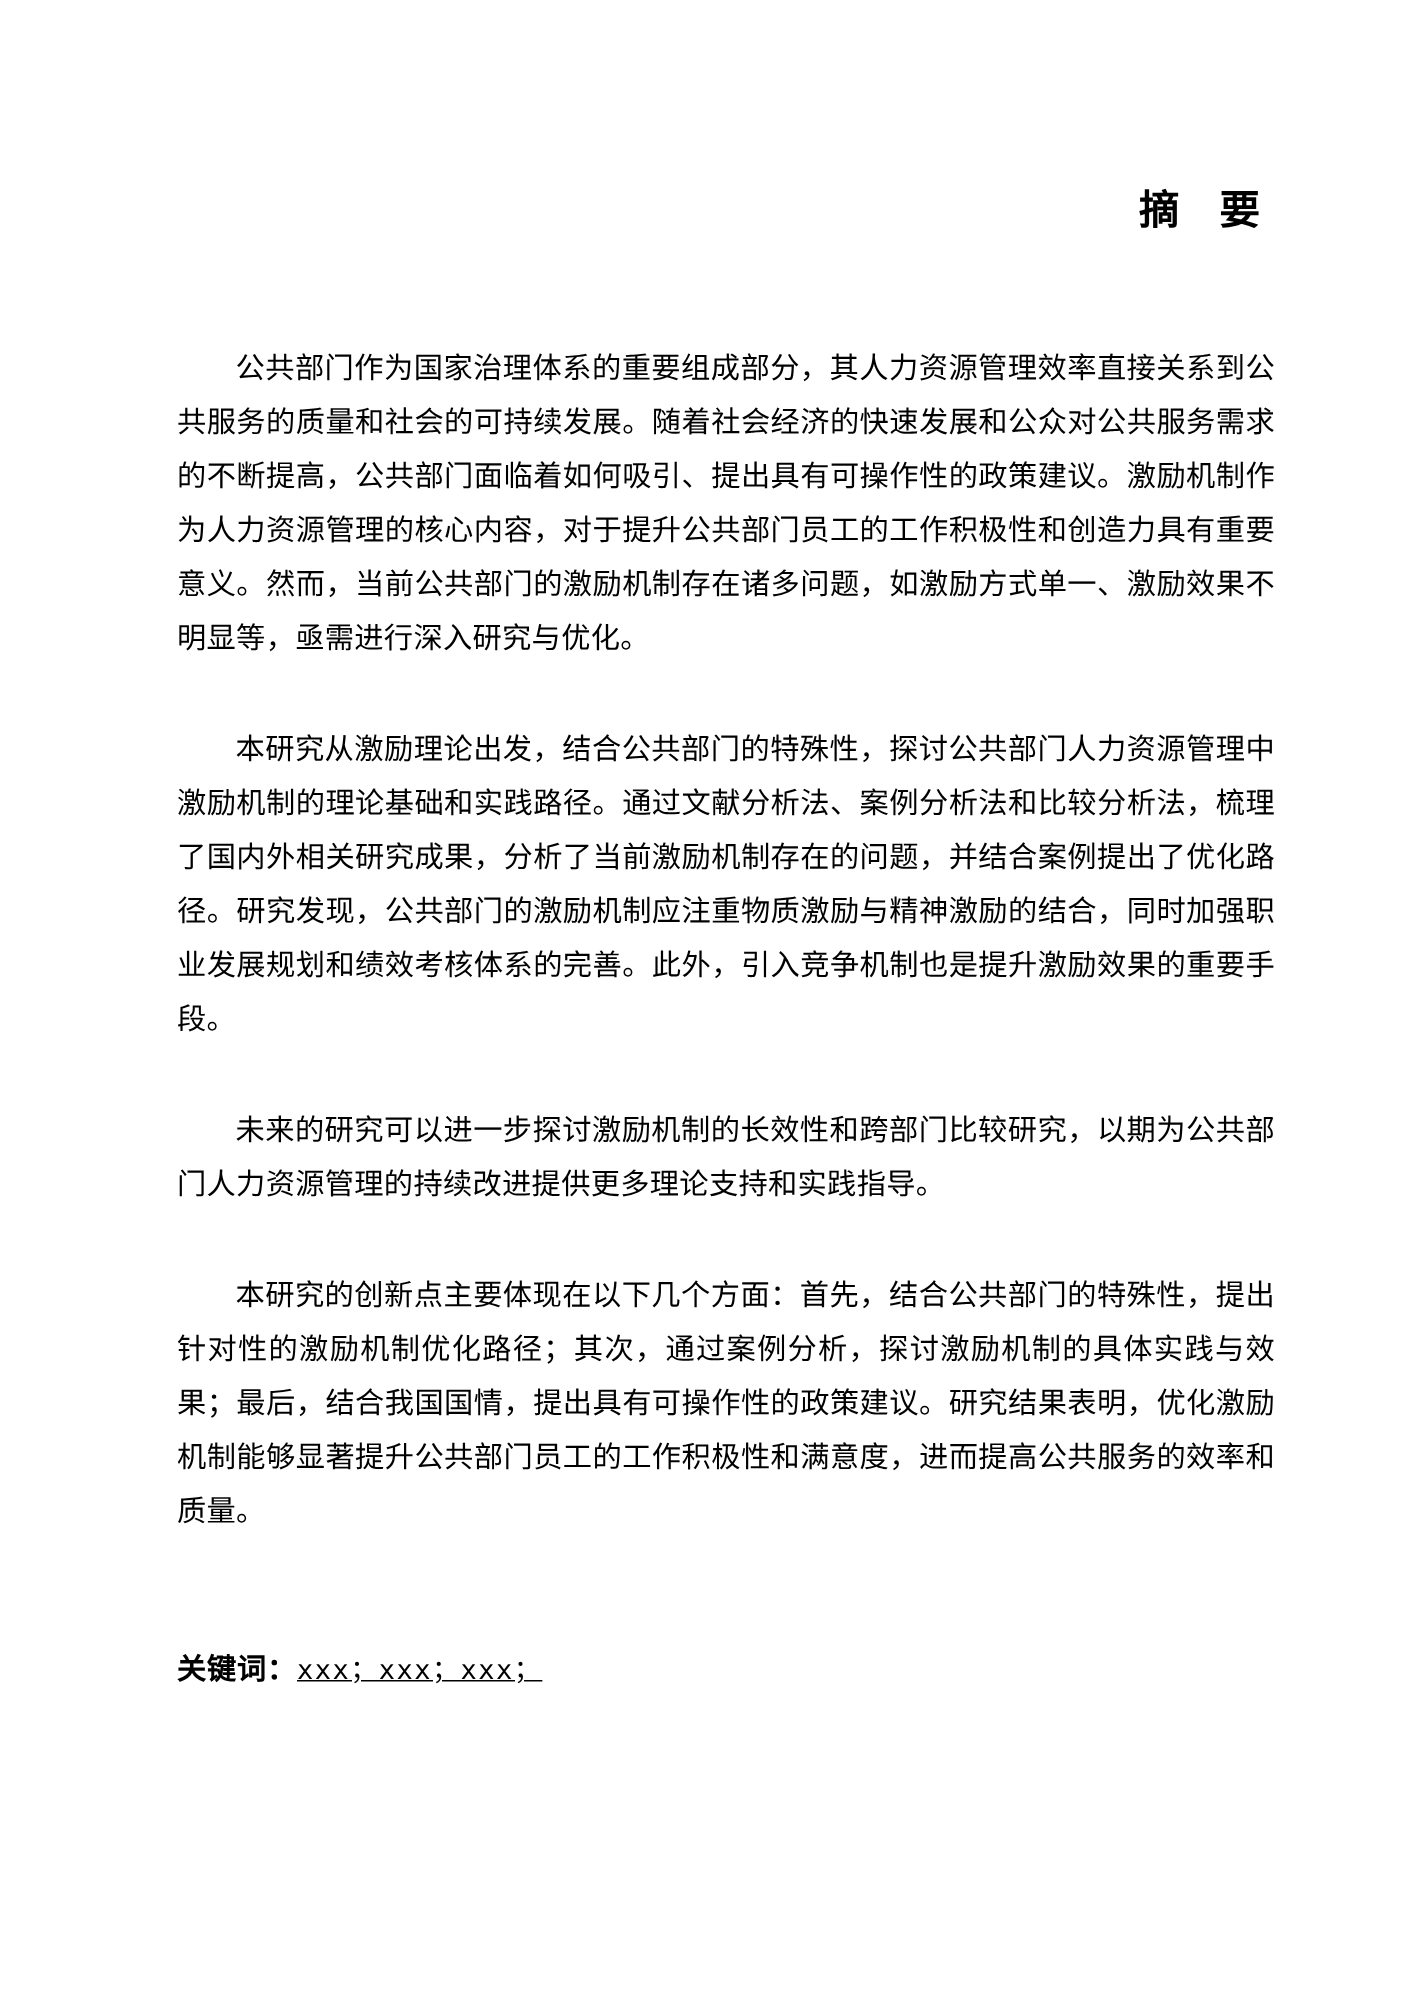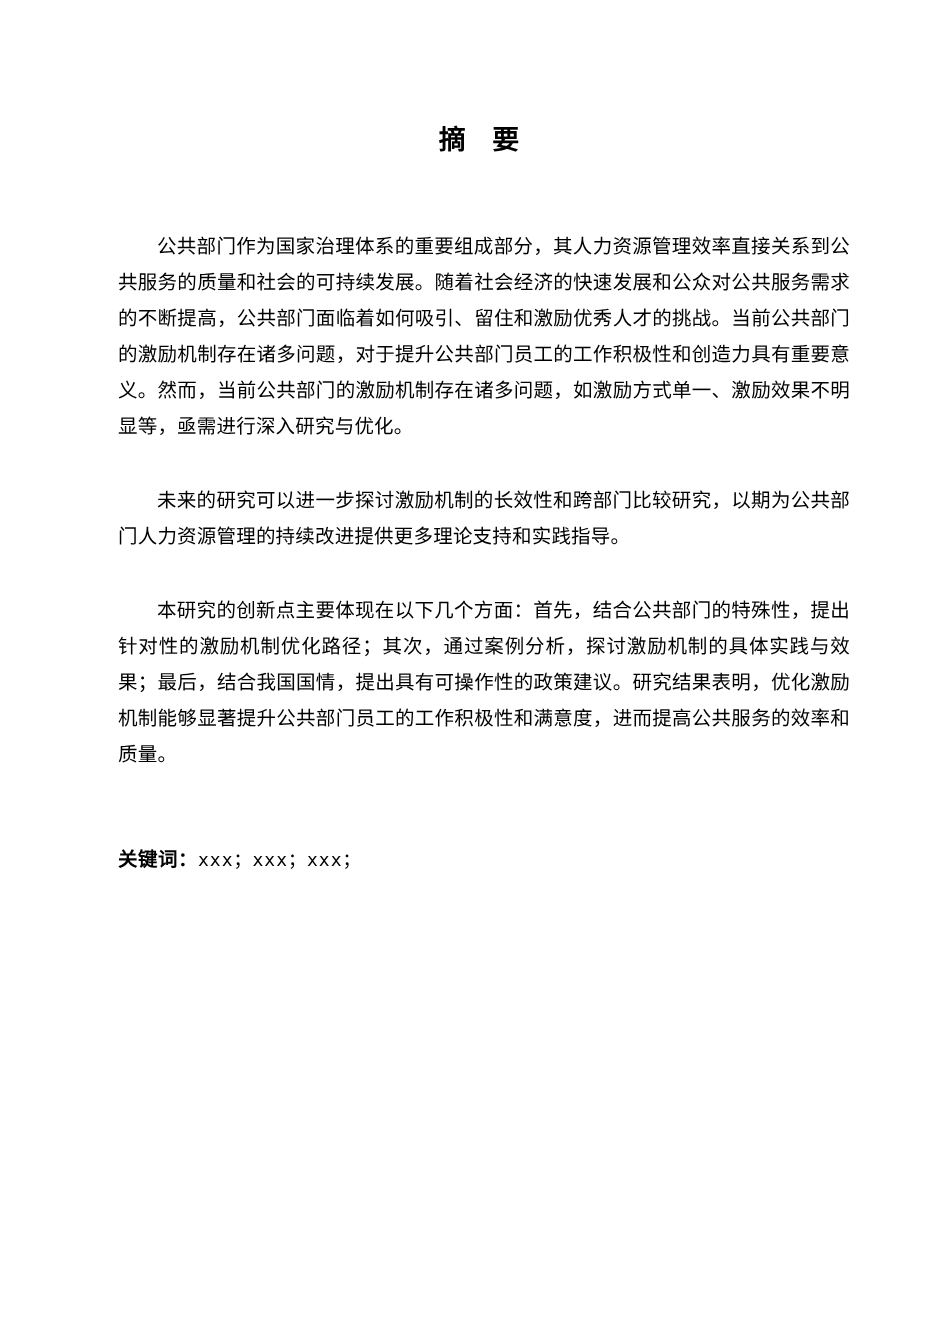--- a/index.html
+++ b/index.html
@@ -17,21 +17,21 @@
     overflow: hidden;
   }
   .page {
     box-sizing: border-box;
     width: 950px;
     height: 1344px;
     padding: 118px 100px 60px 118px;
     background: #ffffff;
   }
   .doc-title {
-    text-align: center;
+    text-align: right;
     font-size: 27px;
     font-weight: bold;
     letter-spacing: 10px;
     margin: 0 0 72px 0;
     font-family: "Liberation Serif", "DejaVu Serif", serif;
   }
   .para {
     font-size: 19.5px;
     line-height: 36px;
     text-align: justify;
@@ -48,31 +48,33 @@
     font-size: 19.5px;
     line-height: 34px;
     font-weight: bold;
     letter-spacing: 0.5px;
   }
   .keywords .kw-values {
     font-family: "DejaVu Sans Mono", "Liberation Mono", monospace;
     font-weight: normal;
     font-size: 18px;
     letter-spacing: 1px;
+    text-decoration: underline;
   }
 </style>
 </head>
 <body>
 
 <div class="page">
 
   <h1 class="doc-title">摘 要</h1>
 
-  <p class="para">公共部门作为国家治理体系的重要组成部分，其人力资源管理效率直接关系到公共服务的质量和社会的可持续发展。随着社会经济的快速发展和公众对公共服务需求的不断提高，公共部门面临着如何吸引、留住和激励优秀人才的挑战。当前公共部门的激励机制存在诸多问题，对于提升公共部门员工的工作积极性和创造力具有重要意义。然而，当前公共部门的激励机制存在诸多问题，如激励方式单一、激励效果不明显等，亟需进行深入研究与优化。</p>
+  <p class="para">公共部门作为国家治理体系的重要组成部分，其人力资源管理效率直接关系到公共服务的质量和社会的可持续发展。随着社会经济的快速发展和公众对公共服务需求的不断提高，公共部门面临着如何吸引、提出具有可操作性的政策建议。激励机制作为人力资源管理的核心内容，对于提升公共部门员工的工作积极性和创造力具有重要意义。然而，当前公共部门的激励机制存在诸多问题，如激励方式单一、激励效果不明显等，亟需进行深入研究与优化。</p>
 
+  <p class="para">本研究从激励理论出发，结合公共部门的特殊性，探讨公共部门人力资源管理中激励机制的理论基础和实践路径。通过文献分析法、案例分析法和比较分析法，梳理了国内外相关研究成果，分析了当前激励机制存在的问题，并结合案例提出了优化路径。研究发现，公共部门的激励机制应注重物质激励与精神激励的结合，同时加强职业发展规划和绩效考核体系的完善。此外，引入竞争机制也是提升激励效果的重要手段。</p>
 
   <p class="para">未来的研究可以进一步探讨激励机制的长效性和跨部门比较研究，以期为公共部门人力资源管理的持续改进提供更多理论支持和实践指导。</p>
 
   <p class="para">本研究的创新点主要体现在以下几个方面：首先，结合公共部门的特殊性，提出针对性的激励机制优化路径；其次，通过案例分析，探讨激励机制的具体实践与效果；最后，结合我国国情，提出具有可操作性的政策建议。研究结果表明，优化激励机制能够显著提升公共部门员工的工作积极性和满意度，进而提高公共服务的效率和质量。</p>
 
   <div class="keywords">
     <span class="kw-label">关键词：</span><span class="kw-values">xxx；xxx；xxx；</span>
   </div>
 
 </div>

